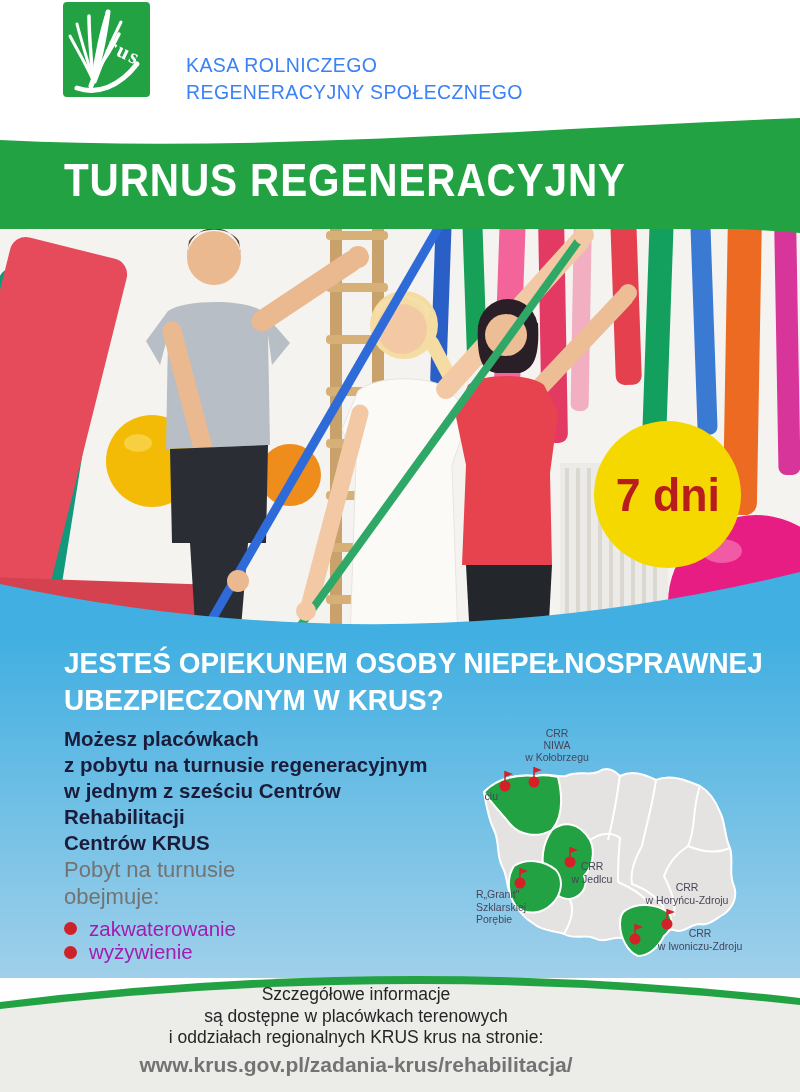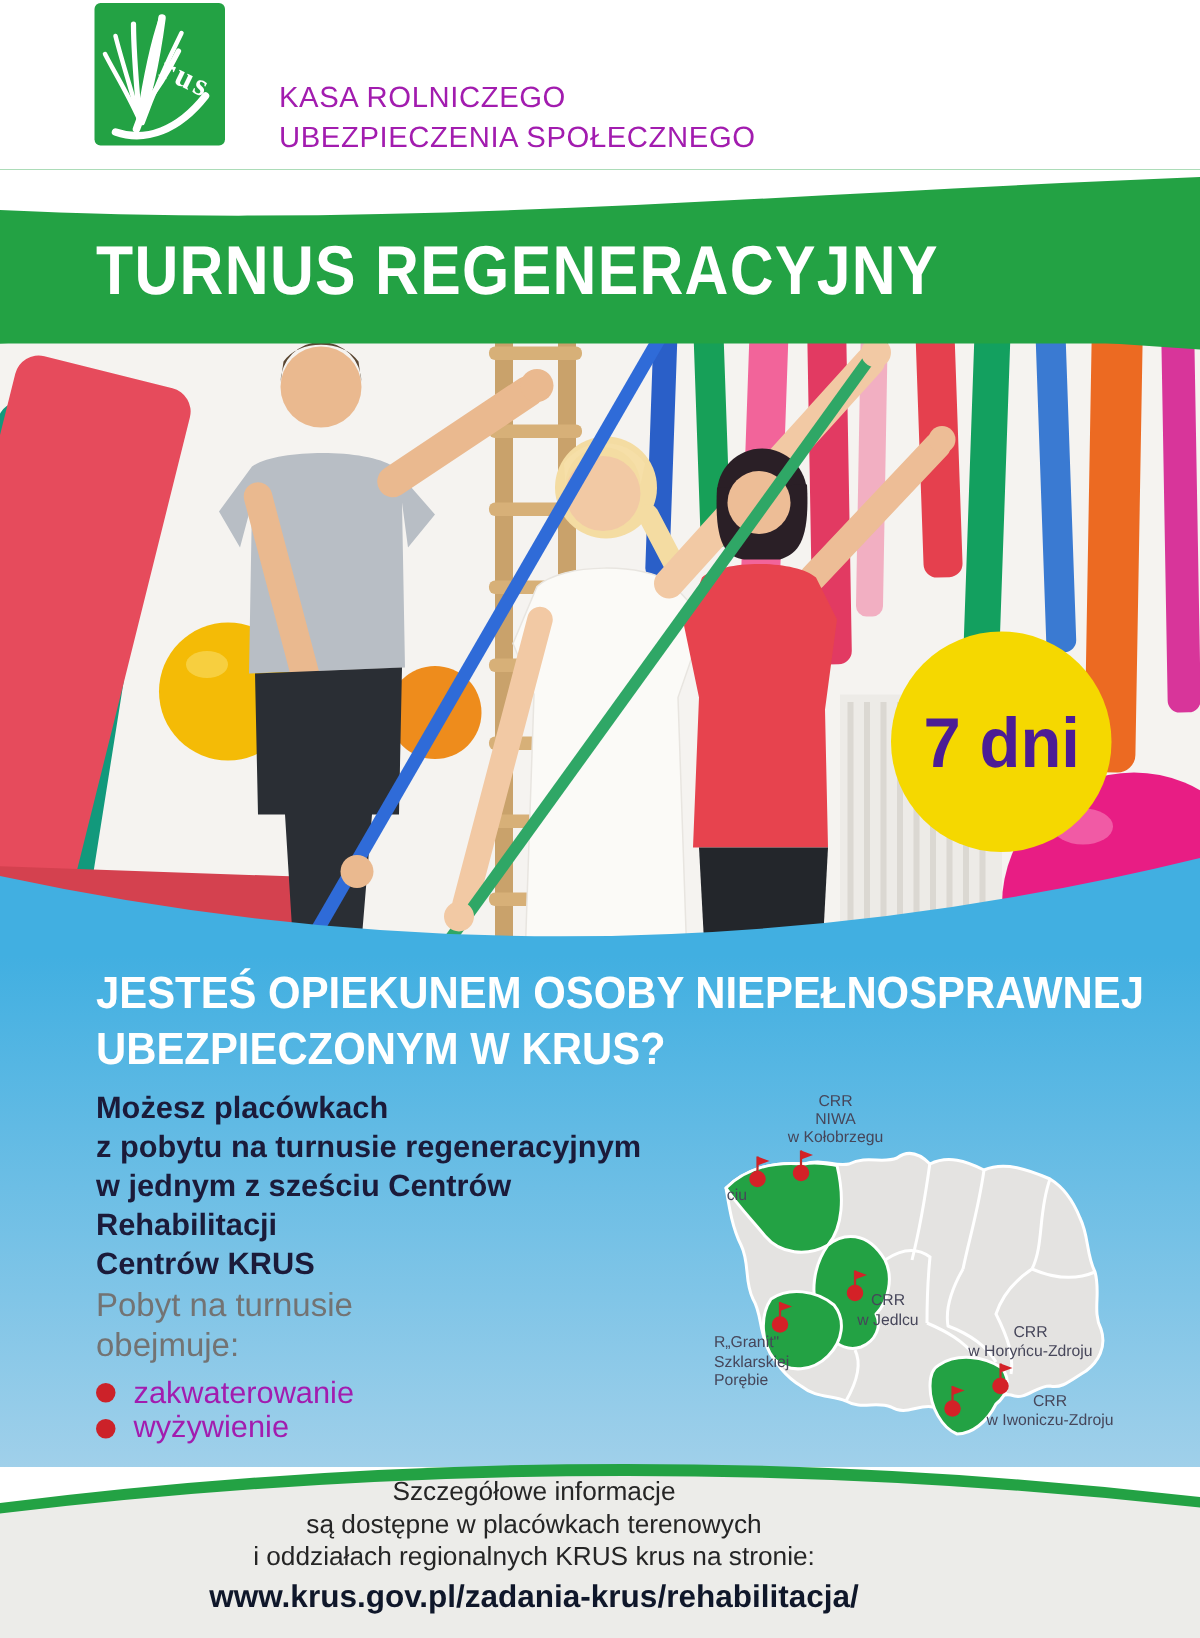--- a/index.html
+++ b/index.html
@@ -1,31 +1,31 @@
 <!DOCTYPE html>
 <html><head>
 <meta charset="utf-8">
 <style>
   html,body{margin:0;padding:0;background:#888;}
   .poster{position:relative;width:800px;height:1092px;background:#ffffff;overflow:hidden;
           font-family:"Liberation Sans",sans-serif;margin:0 auto;}
   
   .logo{position:absolute;left:63px;top:2px;width:87px;height:95px;background:#23A244;border-radius:4px;}
-  .org{position:absolute;left:186px;top:52px;font-size:19.5px;line-height:27px;color:#a21caf;letter-spacing:.4px;}
+  .org{position:absolute;left:186px;top:52px;font-size:19.5px;line-height:27px;color:#3b82f6;letter-spacing:.4px;}
   
   .banner{position:absolute;left:0;top:113px;width:800px;height:116px;background:#23A244;z-index:2;}
   .banner-wave{position:absolute;left:0;top:0;}
   .banner-title{position:absolute;left:64px;top:40px;color:#fff;font-size:46px;font-weight:bold;
                 letter-spacing:1px;transform:scaleX(.88);transform-origin:left center;white-space:nowrap;}
   
   .photo{position:absolute;left:0;top:213px;width:800px;height:427px;z-index:1;}
   
   .badge{position:absolute;left:594px;top:421px;width:147px;height:147px;border-radius:50%;
          background:#F5D800;z-index:6;display:flex;align-items:center;justify-content:center;
-         font-size:47px;font-weight:bold;color:#4c1d95;}
+         font-size:47px;font-weight:bold;color:#b91c1c;}
   .badge span{transform:scaleX(.95);}
   
   .blue-wave{position:absolute;left:0;top:568px;z-index:3;}
   .blue-body{position:absolute;left:0;top:637px;width:800px;height:341px;z-index:3;
              background:linear-gradient(180deg,#41AFE1 0%,#A0D0EA 100%);}
   .intro-heading{position:absolute;left:64px;top:644px;z-index:4;color:#fff;font-weight:bold;
                  font-size:30px;line-height:37px;transform:scaleX(.93);transform-origin:left top;white-space:nowrap;}
   .intro-paragraph{position:absolute;left:64px;top:726px;z-index:4;color:#1B1B3A;font-weight:bold;
                    font-size:20.5px;line-height:26px;white-space:nowrap;}
   .offer{position:absolute;left:64px;top:856px;z-index:4;}
@@ -34,21 +34,21 @@
   .offer-item{display:flex;align-items:center;height:23.5px;font-size:20.5px;color:#a21caf;}
   .dot{width:13px;height:13px;border-radius:50%;background:#CC2229;margin-right:12px;flex:0 0 auto;}
   
   .map{position:absolute;left:462px;top:712px;z-index:5;}
   .map text{font-family:"Liberation Sans",sans-serif;font-size:10.5px;fill:#46465A;}
   
   .bottom-arc{position:absolute;left:0;top:956px;z-index:5;}
   .footer-bg{position:absolute;left:0;top:1018px;width:800px;height:74px;background:#ECECE9;z-index:4;}
   .footer-text{position:absolute;left:0;top:984px;width:712px;text-align:center;z-index:6;
                color:#252525;font-size:17.5px;line-height:21.5px;}
-  .footer-url{font-size:21px;font-weight:bold;color:#0f172a;margin-top:5px;}
+  .footer-url{font-size:21px;font-weight:bold;color:#737373;margin-top:5px;}
 </style>
 </head>
 <body>
 
 <div class="poster">
 
   <div class="logo">
     <svg width="87" height="95" viewBox="0 0 87 95">
       <g stroke="#fff" stroke-linecap="round" fill="none">
         <path d="M30,78 C22,60 12,44 7,34" stroke-width="3"></path>
@@ -58,21 +58,21 @@
         <path d="M32,80 C40,58 50,36 58,20" stroke-width="3"></path>
         <path d="M45,10 C41,40 36,64 28,84" stroke-width="5"></path>
         <path d="M56,32 C48,48 40,60 32,70" stroke-width="3.5"></path>
         <path d="M14,86 C34,93 56,85 74,62" stroke-width="5"></path>
       </g>
       <text x="42" y="48" transform="rotate(26 42 48)" font-size="21" font-weight="bold" fill="#fff" letter-spacing="2" style="font-family:'Liberation Serif',serif">rus</text>
     </svg>
   </div>
   <div class="org">
     <div>KASA ROLNICZEGO</div>
-    <div>UBEZPIECZENIA SPOŁECZNEGO</div>
+    <div>REGENERACYJNY SPOŁECZNEGO</div>
   </div>
 
   <div class="banner">
     <svg class="banner-wave" width="800" height="42" viewBox="0 0 800 42">
       <path d="M0,0 H800 V5 C520,16 260,40 0,27 Z" fill="#ffffff"></path>
     </svg>
     <div class="banner-title">TURNUS REGENERACYJNY</div>
   </div>
 
   <svg class="photo" width="800" height="427" viewBox="0 0 800 427">

